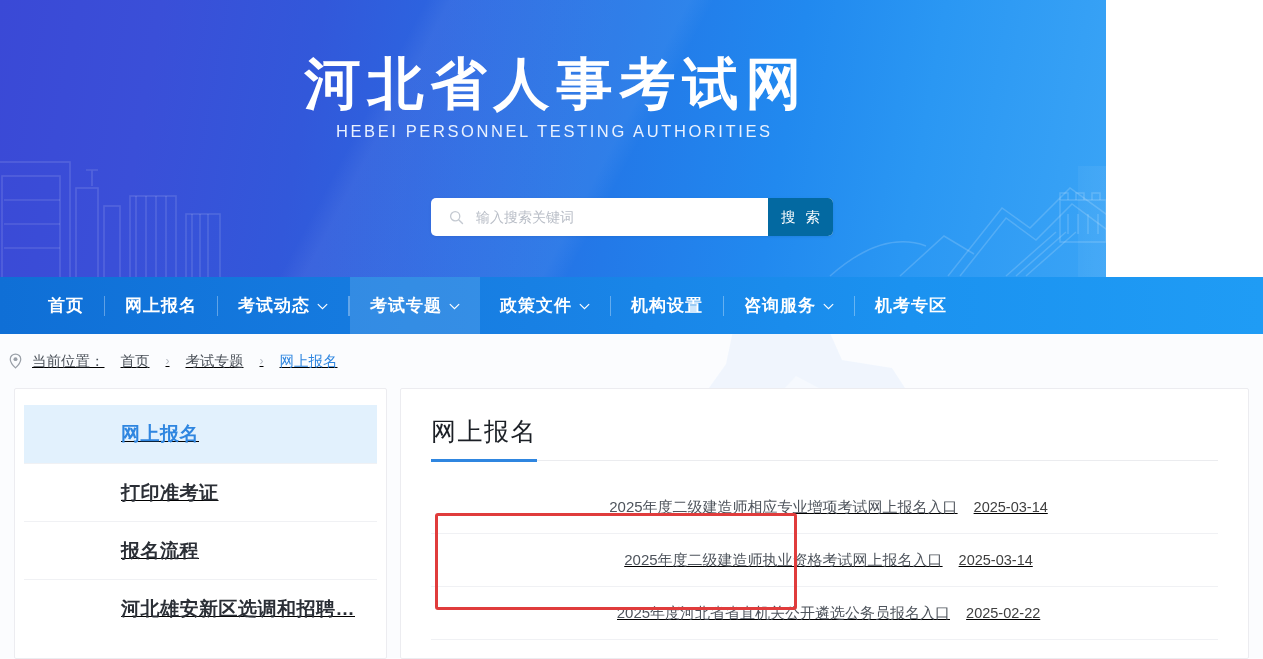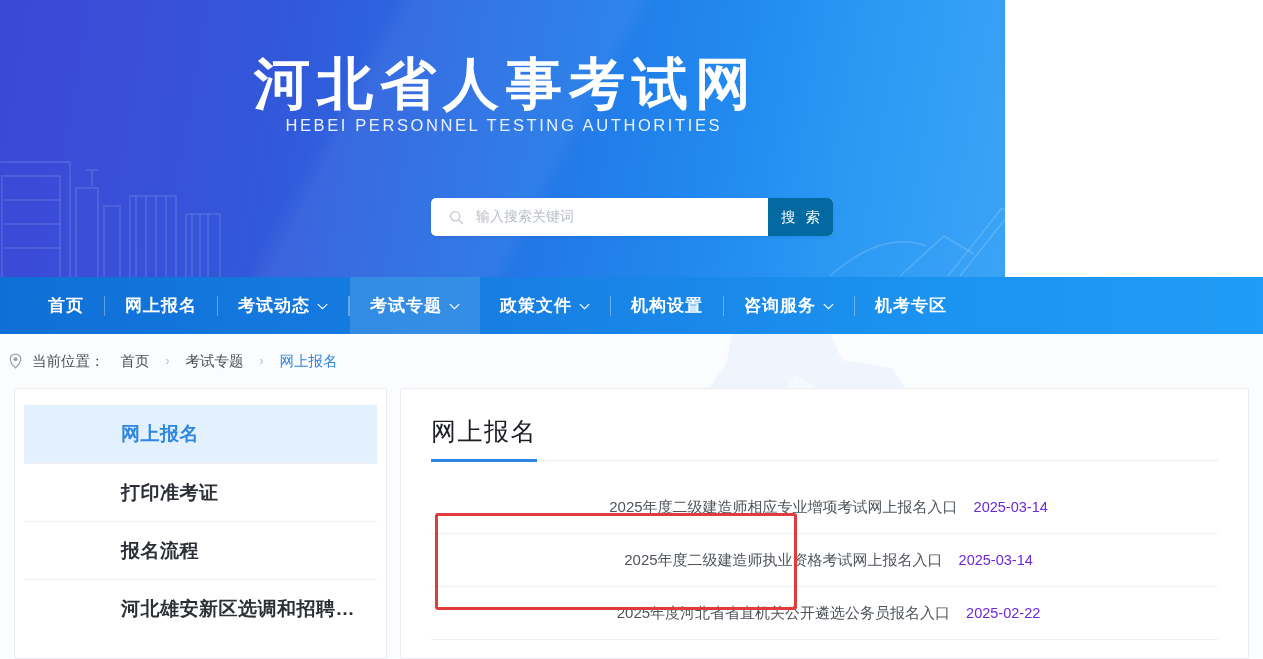--- a/index.html
+++ b/index.html
@@ -6,21 +6,21 @@
   html, body {
     width: 1263px; height: 659px;
     overflow: hidden;
     font-family: "Liberation Sans", "DejaVu Sans", sans-serif;
     background: #ffffff;
   }
 
   
   .banner {
     position: relative;
-    width: 1005px; height: 277px;
+    width: 1106px; height: 277px;
     background: linear-gradient(100deg,
         #3a49d6 0%,
         #3a4fd8 14%,
         #3258da 28%,
         #2a69e2 42%,
         #2379e8 56%,
         #2189ef 70%,
         #2a97f3 82%,
         #3aa4f6 100%);
     overflow: hidden;
@@ -52,21 +52,21 @@
   .brand-title {
     color: #ffffff;
     font-size: 56px;
     font-weight: 700;
     letter-spacing: 7px;
     line-height: 1.15;
     text-indent: 7px;
     font-family: "Liberation Sans", "DejaVu Sans", sans-serif;
   }
   .brand-sub {
-    margin-top: 0;
+    margin-top: 6px;
     color: #e9f1ff;
     font-size: 16.5px;
     font-weight: 500;
     letter-spacing: 2.6px;
     text-indent: 2.6px;
   }
 
   
   .search-wrap {
     position: absolute;
@@ -85,21 +85,21 @@
     flex: 0 0 auto;
     display: block;
   }
   .search-input {
     flex: 1 1 auto;
     border: none; outline: none;
     background: transparent;
     margin-left: 12px;
     font-size: 14px;
     color: #333;
-    font-family: Liberation Mono, monospace;
+    font-family: Liberation Sans, sans-serif;
   }
   .search-input::placeholder { color: #b9bec7; }
   .search-btn {
     flex: 0 0 auto;
     width: 65px; height: 38px;
     border: none;
     background: #0369a1;
     color: #fff;
     font-size: 14.5px;
     letter-spacing: 3px;
@@ -147,20 +147,21 @@
     margin-top: 2px;
   }
 
   
   .page {
     position: relative;
     width: 1263px;
     height: 325px;
     background: #fbfcfe;
     overflow: hidden;
+    text-decoration: underline;
   }
   .page-watermark {
     position: absolute;
     left: 520px; top: -70px;
     width: 560px; height: 460px;
     opacity: 0.55;
     pointer-events: none;
   }
 
   
@@ -260,21 +261,21 @@
   }
   .news-title {
     font-size: 15px;
     color: #4e545c;
     white-space: nowrap;
     overflow: hidden;
     text-overflow: ellipsis;
   }
   .news-date {
     font-size: 14.5px;
-    color: #6d28d9;
+    color: #404040;
     flex: 0 0 auto;
     margin-left: 16px;
   }
 
   .highlight-box {
     position: absolute;
     left: 435px; top: 513px;
     width: 362px; height: 97px;
     border: 3px solid #e03c3c;
     border-radius: 3px;

